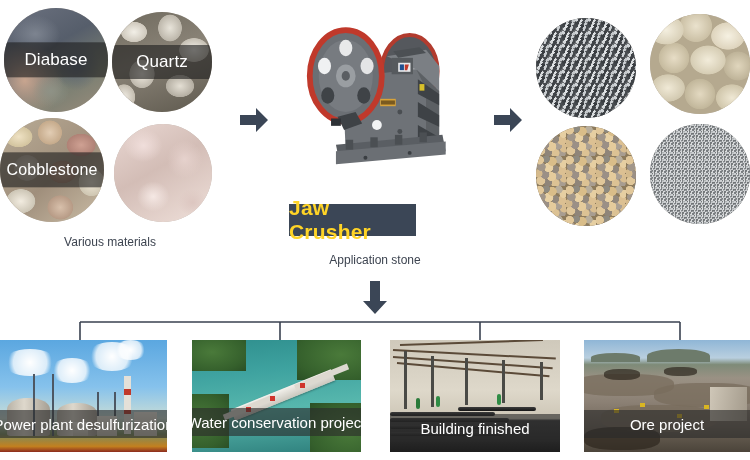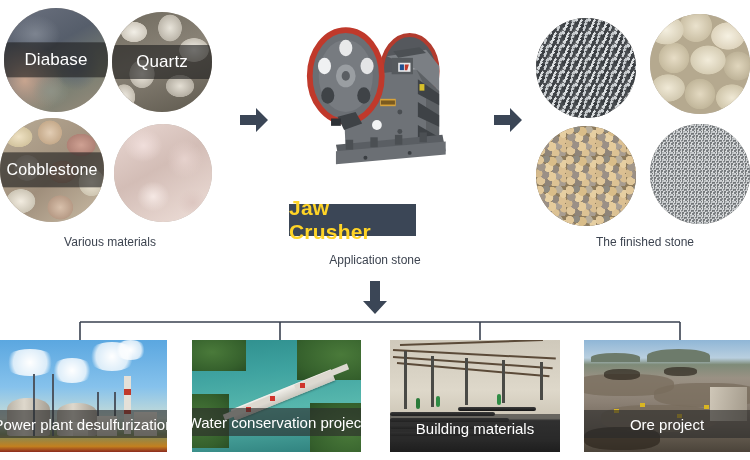--- a/index.html
+++ b/index.html
@@ -333,21 +333,20 @@
   <div class="circ" style="left:650px;top:14px;width:100px;height:100px;">
     <div class="tex tex-gravel-cream"></div>
   </div>
   <div class="circ" style="left:536px;top:126px;width:100px;height:100px;">
     <div class="tex tex-gravel-mixed"></div>
   </div>
   <div class="circ" style="left:650px;top:124px;width:100px;height:100px;">
     <div class="tex tex-sand"></div>
   </div>
 
-  <div class="grp-label" style="left:540px;top:235px;width:210px;">The finished stone</div>
 
   <svg class="conn" width="750" height="345" viewBox="0 0 750 345">
     <path d="M80 322 V340 M80 322 H680 M680 322 V340 M280 322 V340 M480 322 V340" fill="none" stroke="#3a4150" stroke-width="1.6"></path>
   </svg>
 
   <div class="photo" style="left:0px;top:340px;width:167px;height:112px;">
     <div class="scene sc-power">
       <div class="tower" style="left:4%;width:26%;height:34%;"></div>
       <div class="tower" style="left:34%;width:24%;height:30%;"></div>
       <div class="stack" style="left:74%;height:52%;"></div>
@@ -393,21 +392,21 @@
       <div class="col" style="left:88%;top:20%;height:34%;"></div>
       <div class="pipe" style="left:0%;top:64%;width:62%;"></div>
       <div class="pipe" style="left:0%;top:70%;width:70%;"></div>
       <div class="pipe" style="left:0%;top:76%;width:58%;"></div>
       <div class="pipe" style="left:0%;top:82%;width:66%;"></div>
       <div class="pipe" style="left:40%;top:60%;width:46%;"></div>
       <div class="worker" style="left:15%;top:52%;background:#2a7a3a;"></div>
       <div class="worker" style="left:27%;top:50%;background:#2f8c45;"></div>
       <div class="worker" style="left:63%;top:48%;background:#2f8c45;"></div>
     </div>
-    <div class="pcap" style="bottom:10px;">Building materials</div>
+    <div class="pcap" style="bottom:10px;">Building finished</div>
   </div>
 
   <div class="photo" style="left:584px;top:340px;width:166px;height:112px;">
     <div class="scene sc-ore">
       <div class="hill" style="left:38%;top:8%;width:38%;height:12%;"></div>
       <div class="hill" style="left:4%;top:12%;width:30%;height:8%;"></div>
       <div class="terr" style="left:-6%;top:30%;width:60%;height:20%;"></div>
       <div class="terr" style="left:42%;top:38%;width:64%;height:22%;"></div>
       <div class="terr" style="left:10%;top:58%;width:70%;height:24%;"></div>
       <div class="rockface" style="left:76%;top:42%;width:22%;height:30%;"></div>

